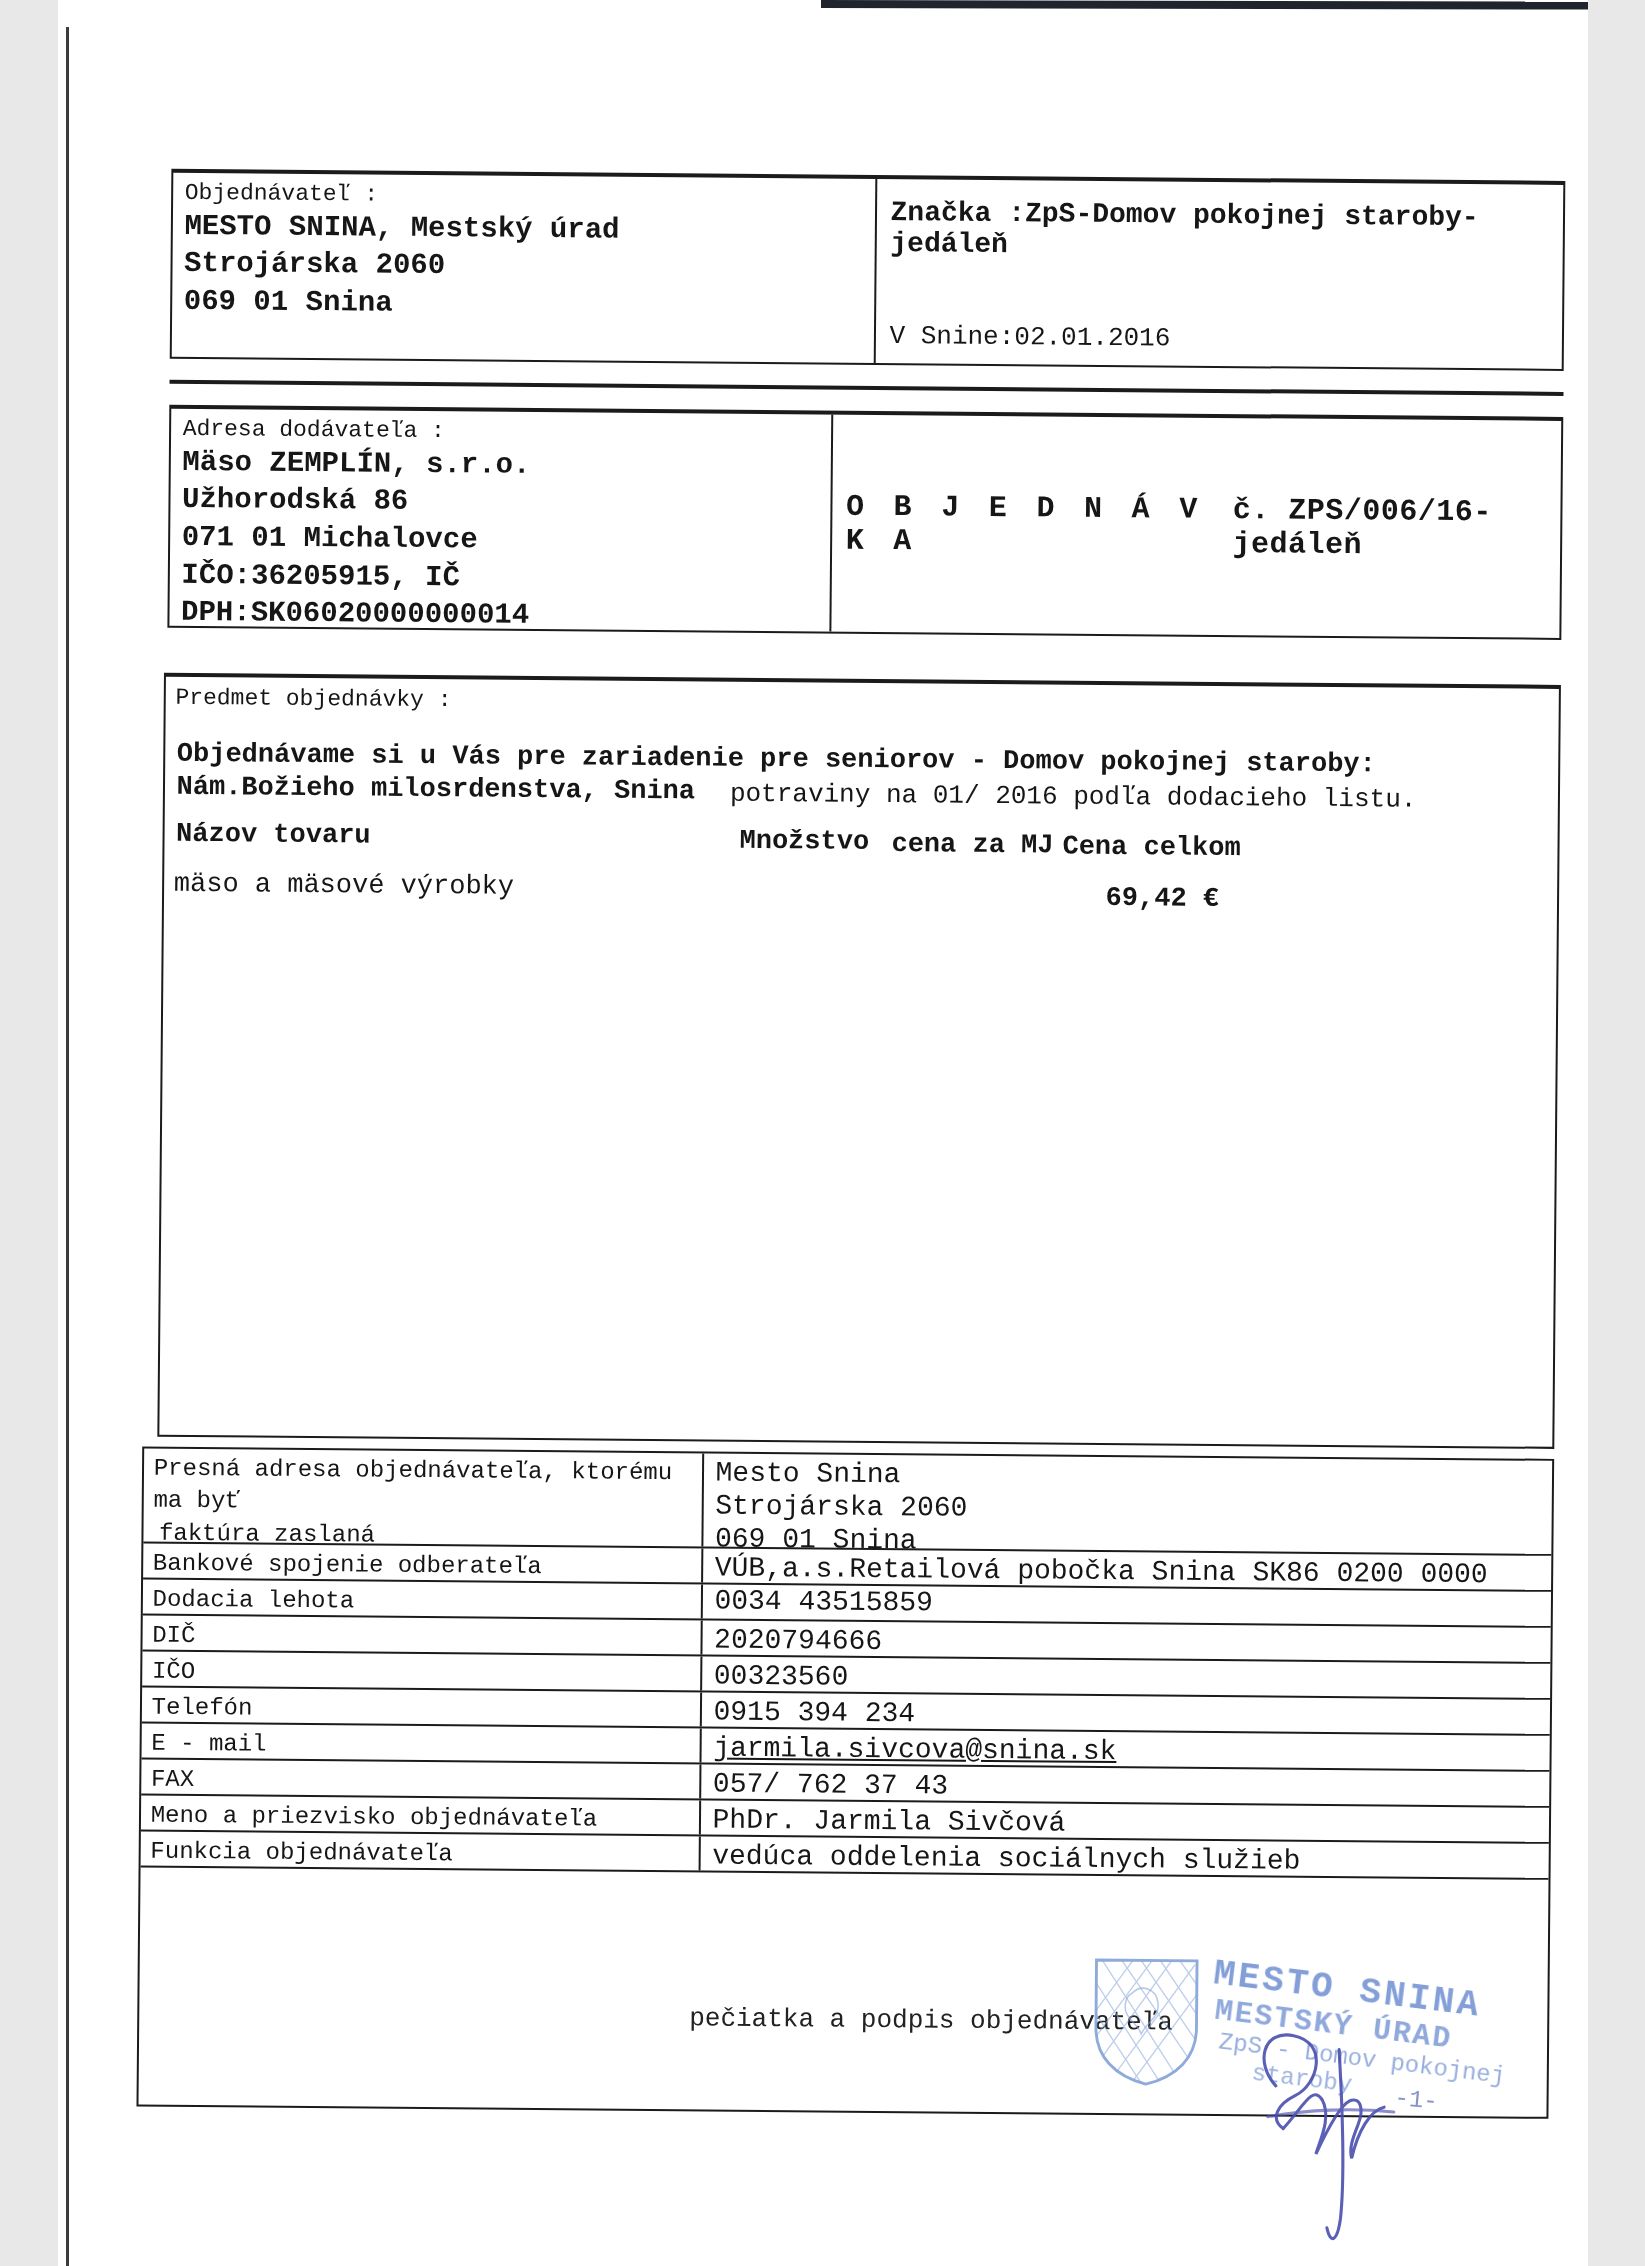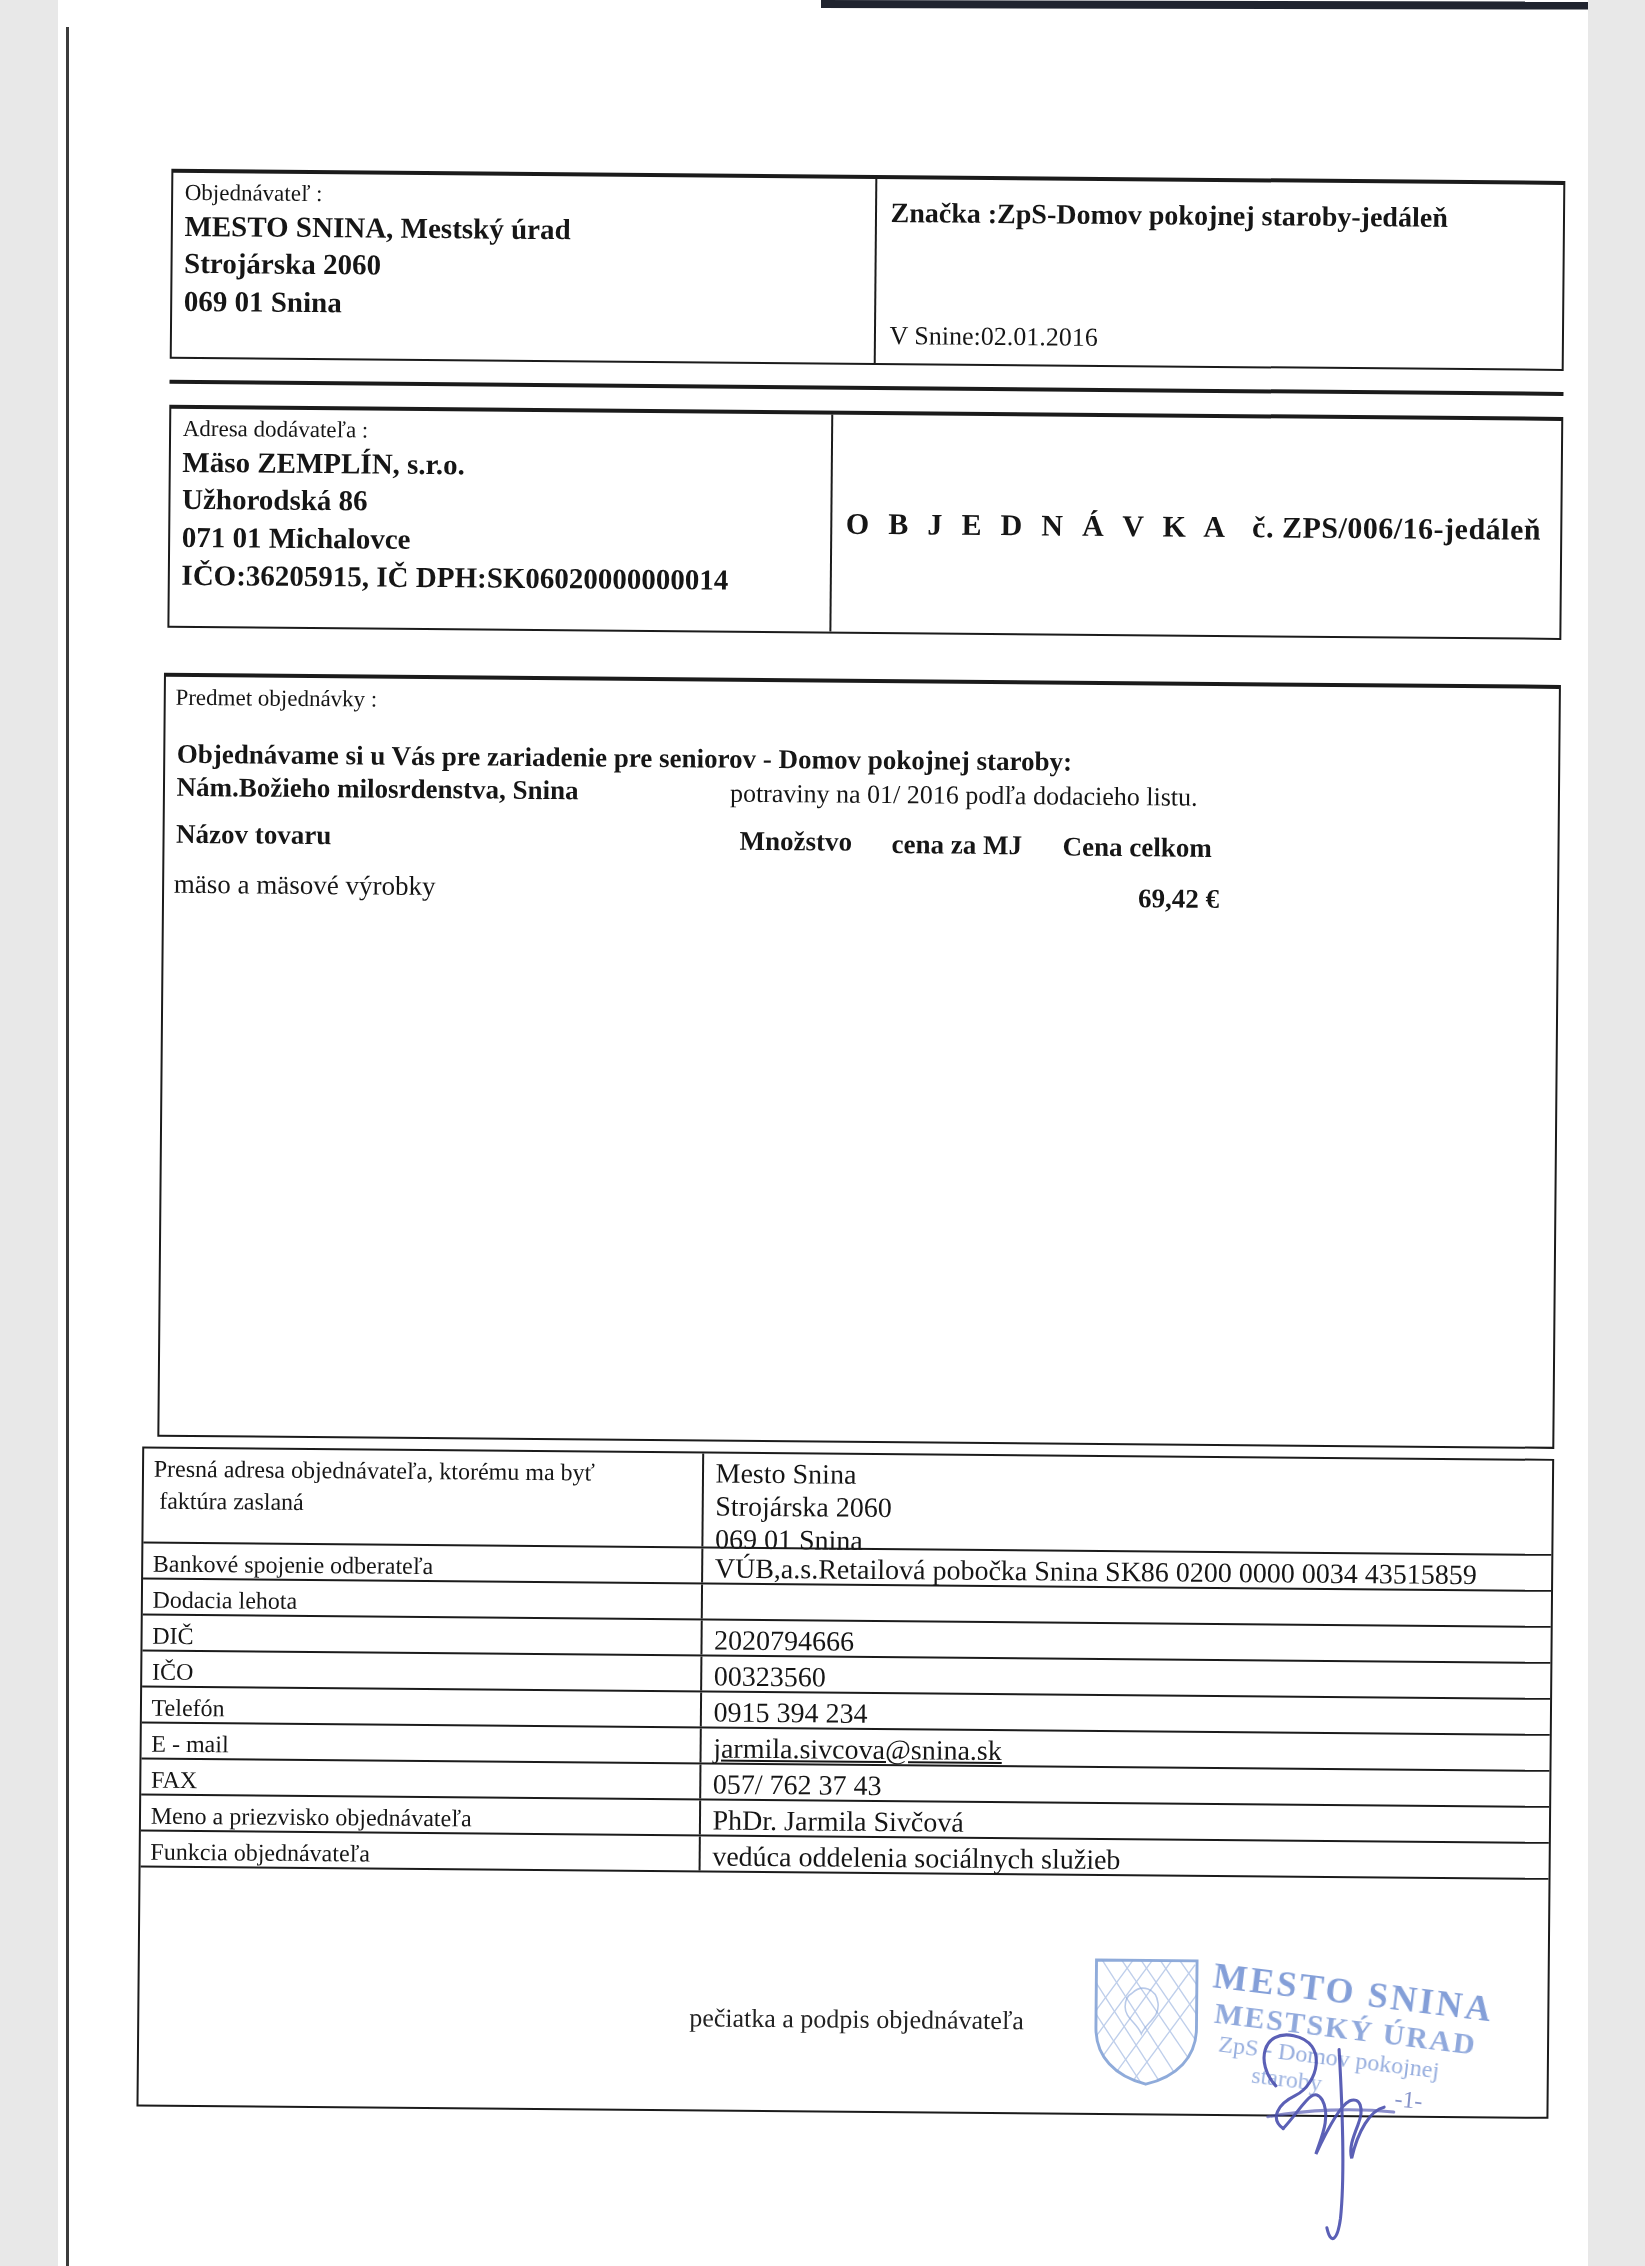--- a/index.html
+++ b/index.html
@@ -1,18 +1,18 @@
 <!DOCTYPE html>
 <html><head>
 <meta charset="utf-8">
 <style>
   html,body{margin:0;padding:0;background:#e8e8e8;}
   .page{
     position:relative;width:1530px;height:2267px;background:#ffffff;
-    font-family:Liberation Serif, serif;color:#161616;
+    font-family:Liberation Mono, monospace;color:#161616;
     overflow:hidden;margin:0 auto;
   }
   .doc{position:absolute;left:0;top:0;width:1646px;height:2267px;
        transform:rotate(0.5deg);transform-origin:823px 1133px;}
   
   .edge-left{position:absolute;left:8.7px;top:27px;width:2.9px;height:2240px;background:#3c3c3c;}
   .edge-top-right{position:absolute;left:763px;top:0;width:883px;height:7.8px;background:#20242f;transform:rotate(0.12deg);transform-origin:left top;}
   .edge-right-faint{position:absolute;left:1638px;top:0;width:1.9px;height:1116px;background:rgba(140,140,150,.35);}
   .speck{position:absolute;background:#2a2a2a;border-radius:50%;}
 

